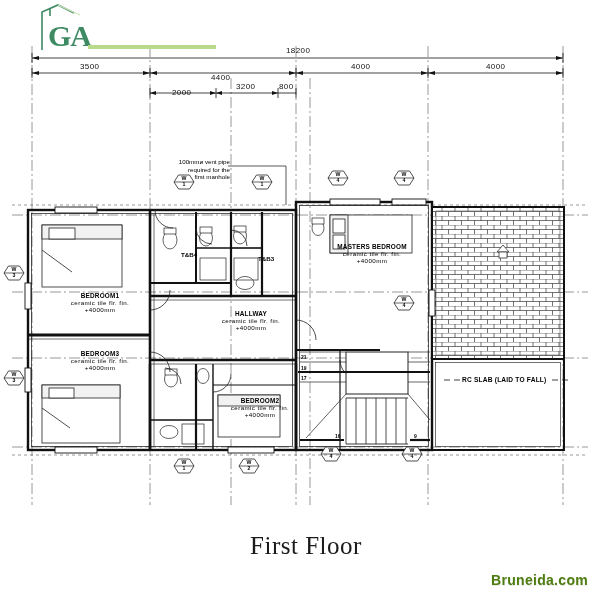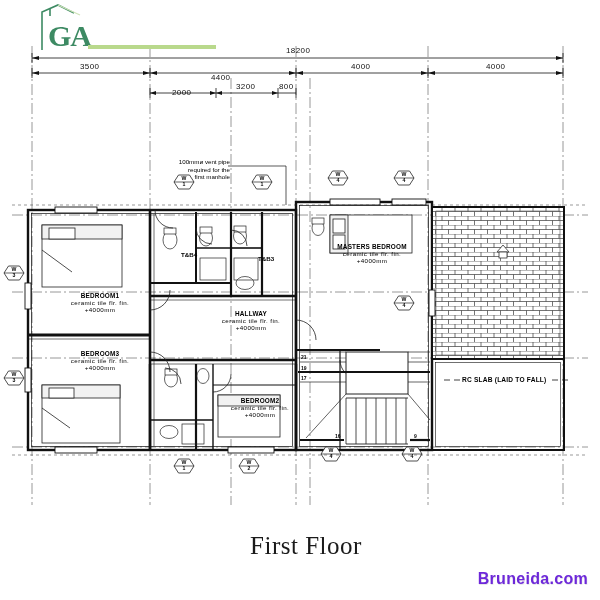--- a/index.html
+++ b/index.html
@@ -136,23 +136,23 @@
     font-family: "Liberation Serif", serif;
     font-size: 25px;
     color: #1a1a1a;
     letter-spacing: 0.5px;
     margin-left: 46px;
   }
   #watermark {
     position: absolute;
     right: 12px; bottom: 12px;
     font-family: "Liberation Sans", sans-serif;
-    font-size: 16px;
-    font-weight: bold;
-    color: #6d28d9;
+    font-size: 14px;
+    font-weight: bold;
+    color: #4d7c0f;
     letter-spacing: 0.3px;
     text-shadow: 0.5px 0.5px 0 #e8e8e8;
     margin-top: 19px;
   }
 </style>
 </head>
 <body>
 
 <div id="page">
 

